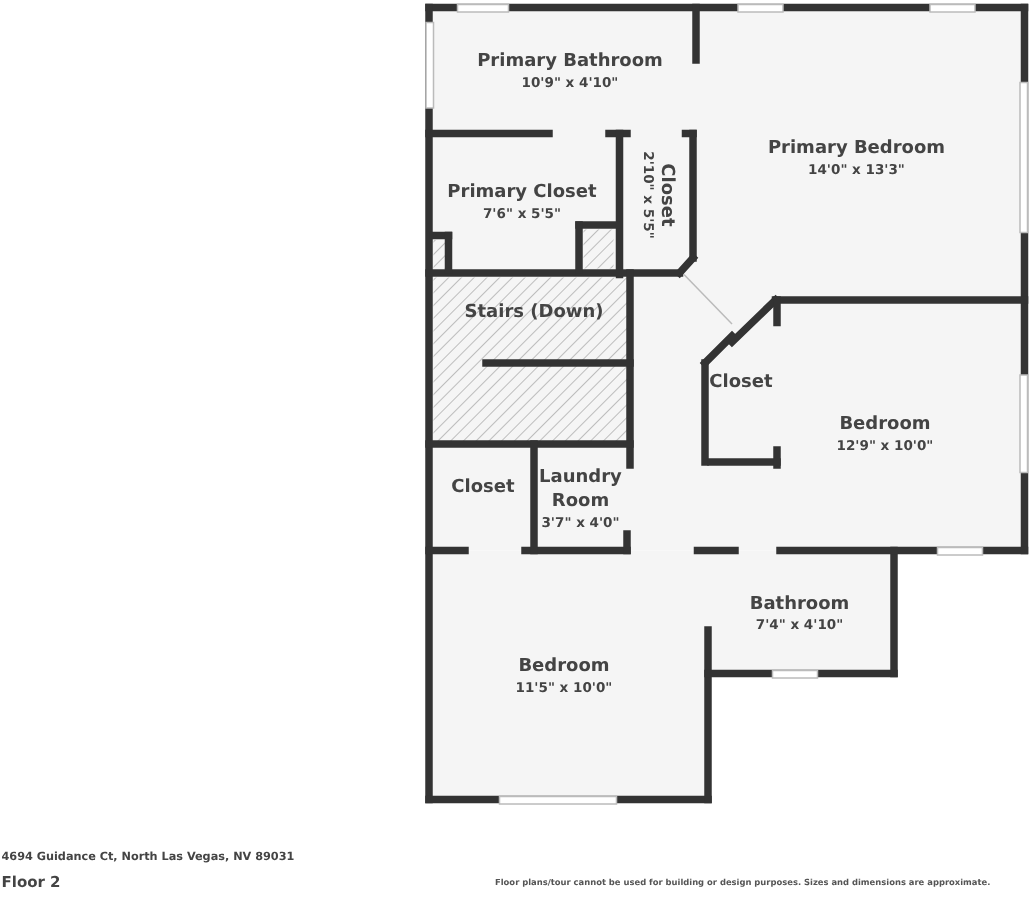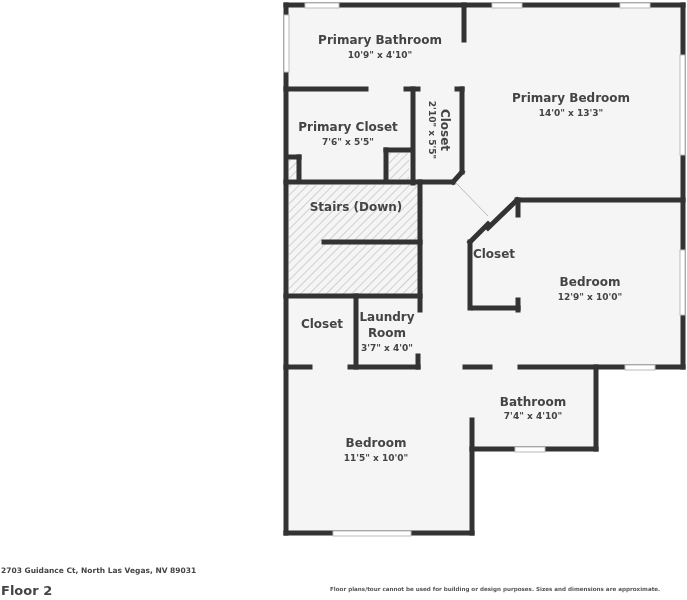--- a/index.html
+++ b/index.html
@@ -2,21 +2,21 @@
 <html><head>
 <meta charset="utf-8">
 <style>
   html, body { margin: 0; padding: 0; background: #ffffff; }
   body { width: 687px; height: 600px; position: relative; overflow: hidden;
          font-family: "DejaVu Sans", "Liberation Sans", sans-serif; }
   svg.plan { position: absolute; left: 0; top: 0; }
   .room-name { font-family: "DejaVu Sans", sans-serif; font-size: 12px; font-weight: bold; fill: #444444; }
   .room-dim  { font-family: "DejaVu Sans", sans-serif; font-size: 9px; font-weight: bold; fill: #444444; }
   .footer-addr { position: absolute; left: 1px; top: 566px; font-size: 7.5px; font-weight: bold; color: #444; }
-  .footer-floor { position: absolute; left: 1px; top: 583px; font-size: 13px; font-weight: bold; color: #444; }
+  .footer-floor { position: absolute; left: 1px; top: 583px; font-size: 10px; font-weight: bold; color: #444; }
   .footer-disclaimer { position: absolute; left: 330px; top: 586px; font-size: 5.6px; font-weight: bold; color: #555; white-space: nowrap; }
 </style>
 </head>
 <body>
 
 <svg class="plan" width="687" height="600" viewBox="0 0 687 600" xmlns="http://www.w3.org/2000/svg">
   <defs>
     <pattern id="hatch" patternUnits="userSpaceOnUse" width="6" height="6" patternTransform="rotate(45)">
       <rect width="6" height="6" fill="#f5f5f5"></rect>
       <line x1="0" y1="0" x2="0" y2="6" stroke="#aaaaaa" stroke-width="1"></line>
@@ -139,15 +139,15 @@
   <g>
     <text class="room-name" x="376" y="447" text-anchor="middle">Bedroom</text>
     <text class="room-dim" x="376" y="461" text-anchor="middle">11'5" x 10'0"</text>
   </g>
   <g>
     <text class="room-name" x="533" y="406" text-anchor="middle">Bathroom</text>
     <text class="room-dim" x="533" y="419" text-anchor="middle">7'4" x 4'10"</text>
   </g>
 </svg>
 
-<div class="footer-addr">2703 Guidance Ct, North Las Vegas, NV 89031</div>
+<div class="footer-addr">4694 Guidance Ct, North Las Vegas, NV 89031</div>
 <div class="footer-floor">Floor 2</div>
 <div class="footer-disclaimer">Floor plans/tour cannot be used for building or design purposes. Sizes and dimensions are approximate.</div>
 
 </body></html>

